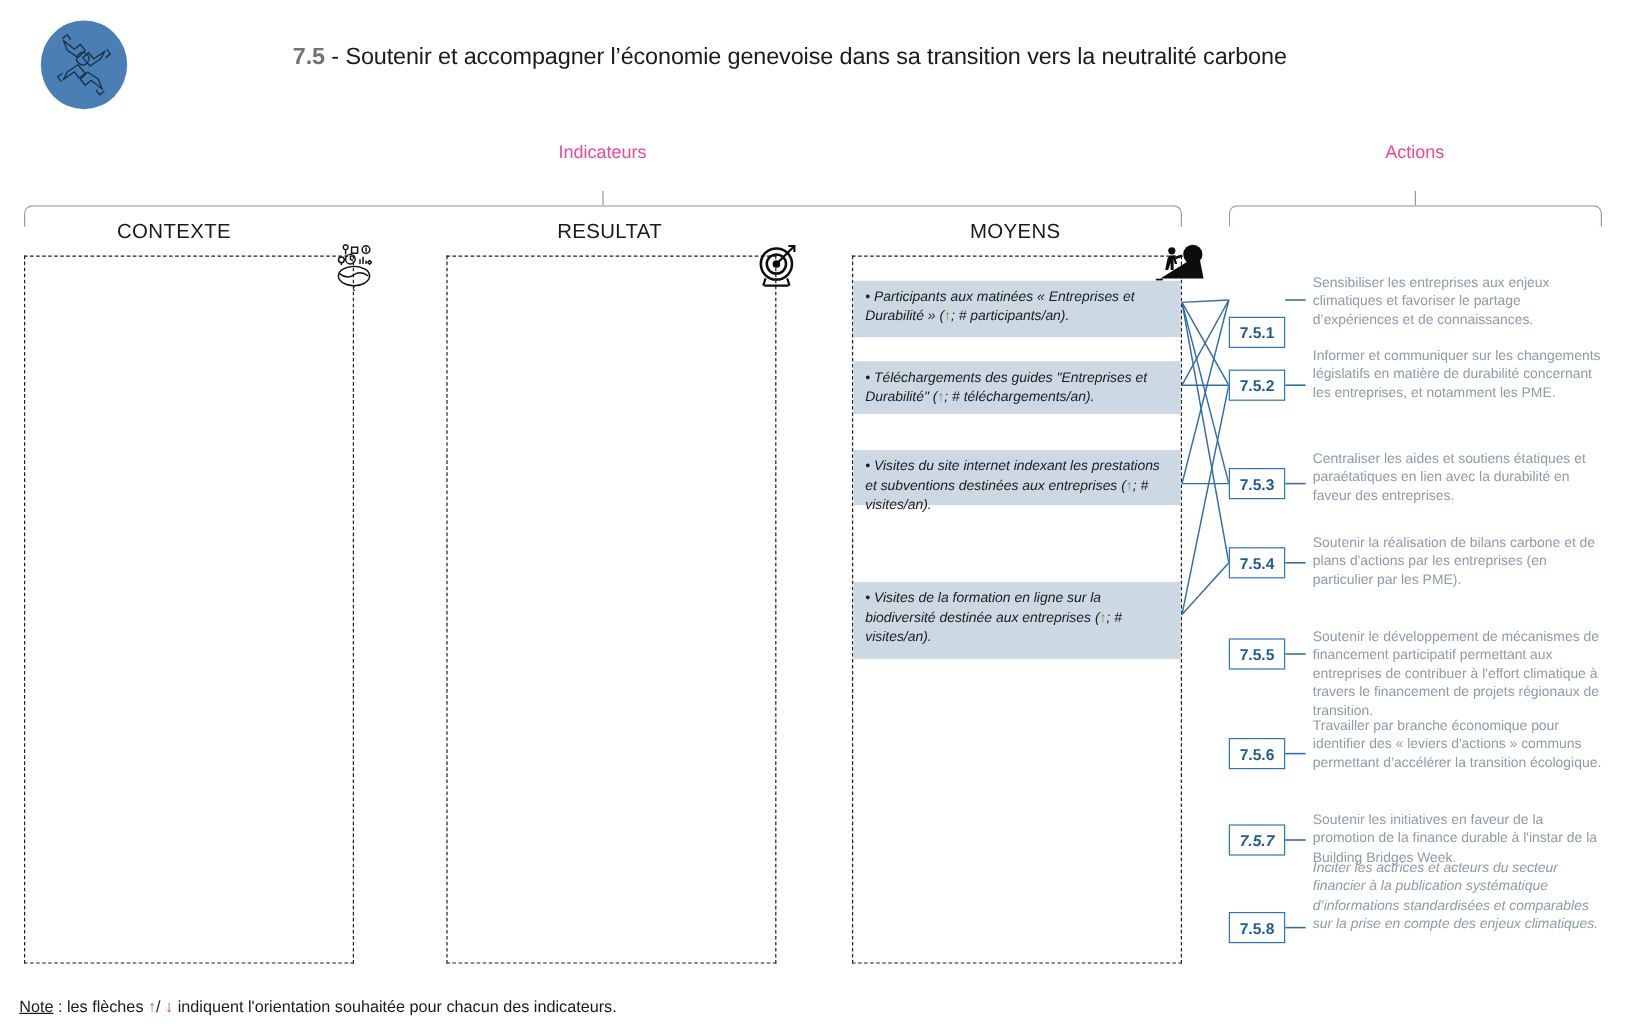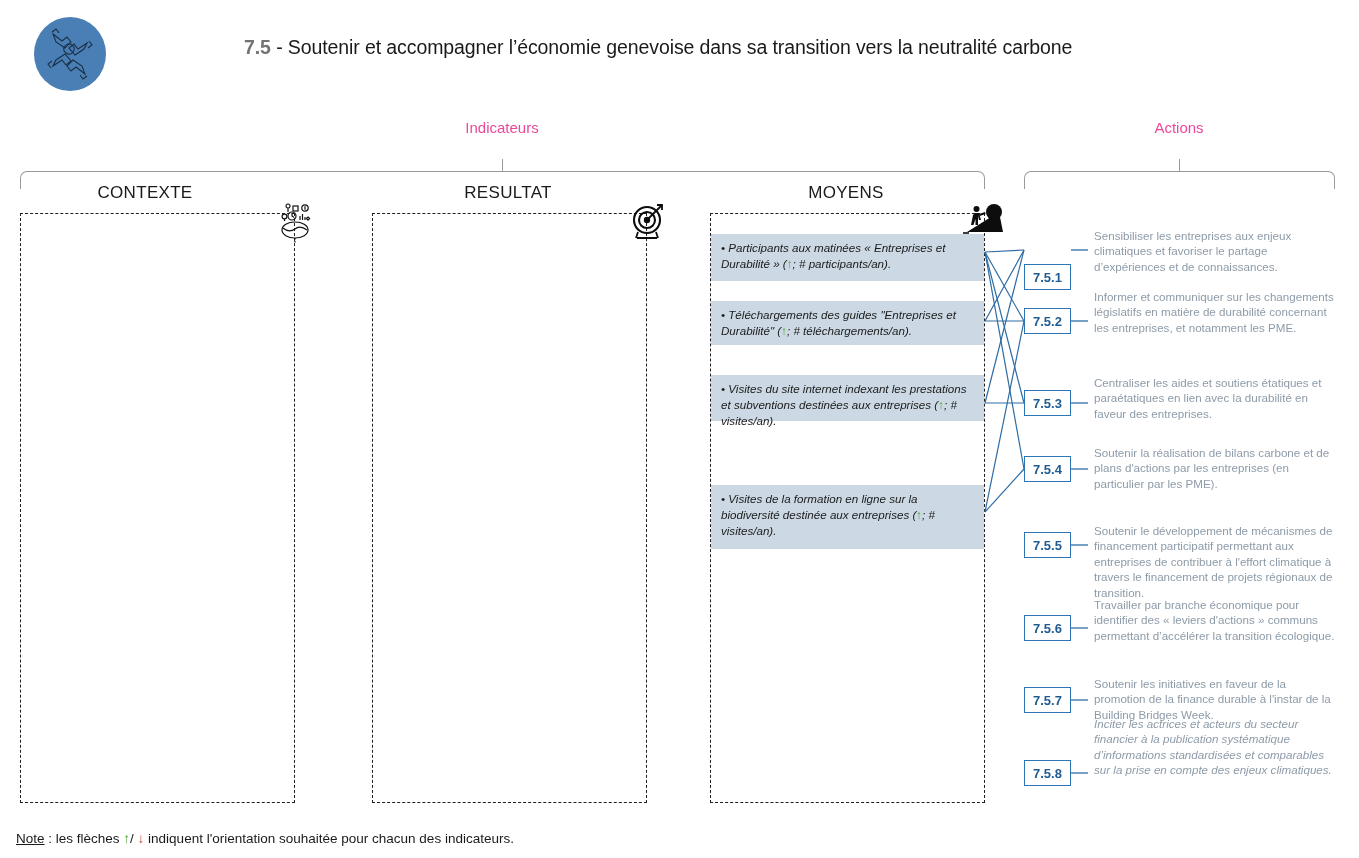--- a/index.html
+++ b/index.html
@@ -300,21 +300,21 @@
 
 <div class="action-code" style="top:456px;">7.5.4</div>
 <div class="action-text" style="top:445px;">Soutenir la réalisation de bilans carbone et de plans d'actions par les entreprises (en particulier par les PME).</div>
 
 <div class="action-code" style="top:532px;">7.5.5</div>
 <div class="action-text" style="top:483px;margin-top:40px;">Soutenir le développement de mécanismes de financement participatif permettant aux entreprises de contribuer à l'effort climatique à travers le financement de projets régionaux de transition.</div>
 
 <div class="action-code" style="top:615px;">7.5.6</div>
 <div class="action-text" style="top:597px;">Travailler par branche économique pour identifier des « leviers d'actions » communs permettant d’accélérer la transition écologique.</div>
 
-<div class="action-code" style="top:687px;">7.5.7</div>
+<div class="action-code" style="top:687px;font-style:italic;">7.5.7</div>
 <div class="action-text" style="top:676px;">Soutenir les initiatives en faveur de la promotion de la finance durable à l'instar de la Building Bridges Week.</div>
 
 <div class="action-code" style="top:760px;">7.5.8</div>
 <div class="action-text" style="top:716px;font-style:italic;">Inciter les actrices et acteurs du secteur financier à la publication systématique d’informations standardisées et comparables sur la prise en compte des enjeux climatiques.</div>
 
 <div id="footer-note">
   <span class="note-word">Note</span><span> : les flèches </span><span class="arrow-up">↑</span><span>/ </span><span class="arrow-down">↓</span><span> indiquent l'orientation souhaitée pour chacun des indicateurs.</span>
 </div>
 
 </body></html>

